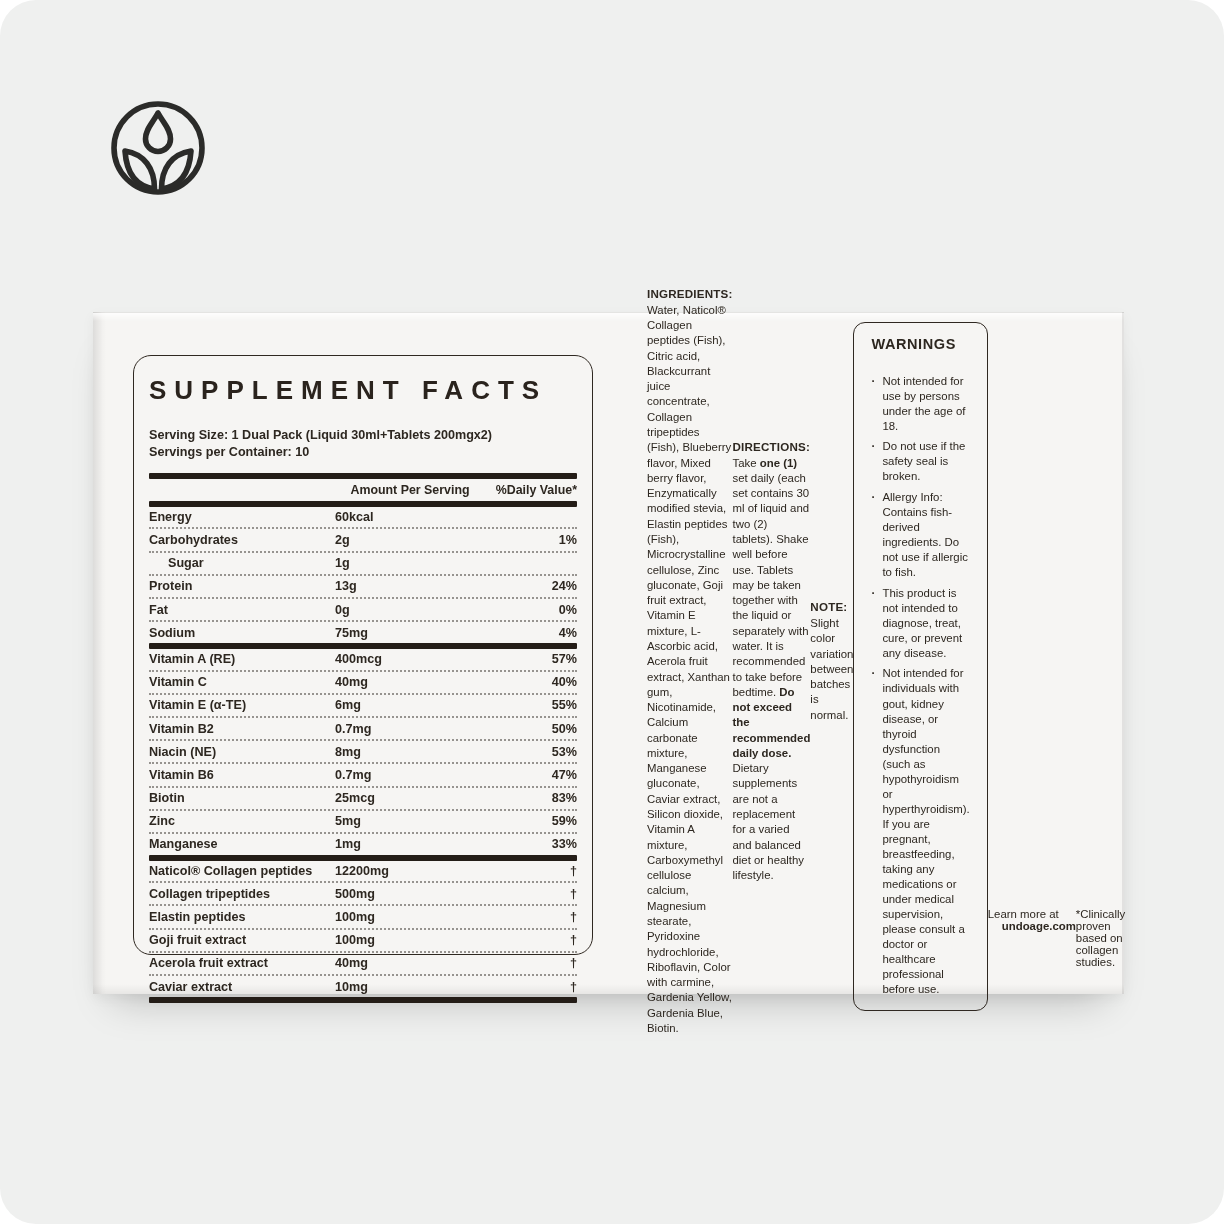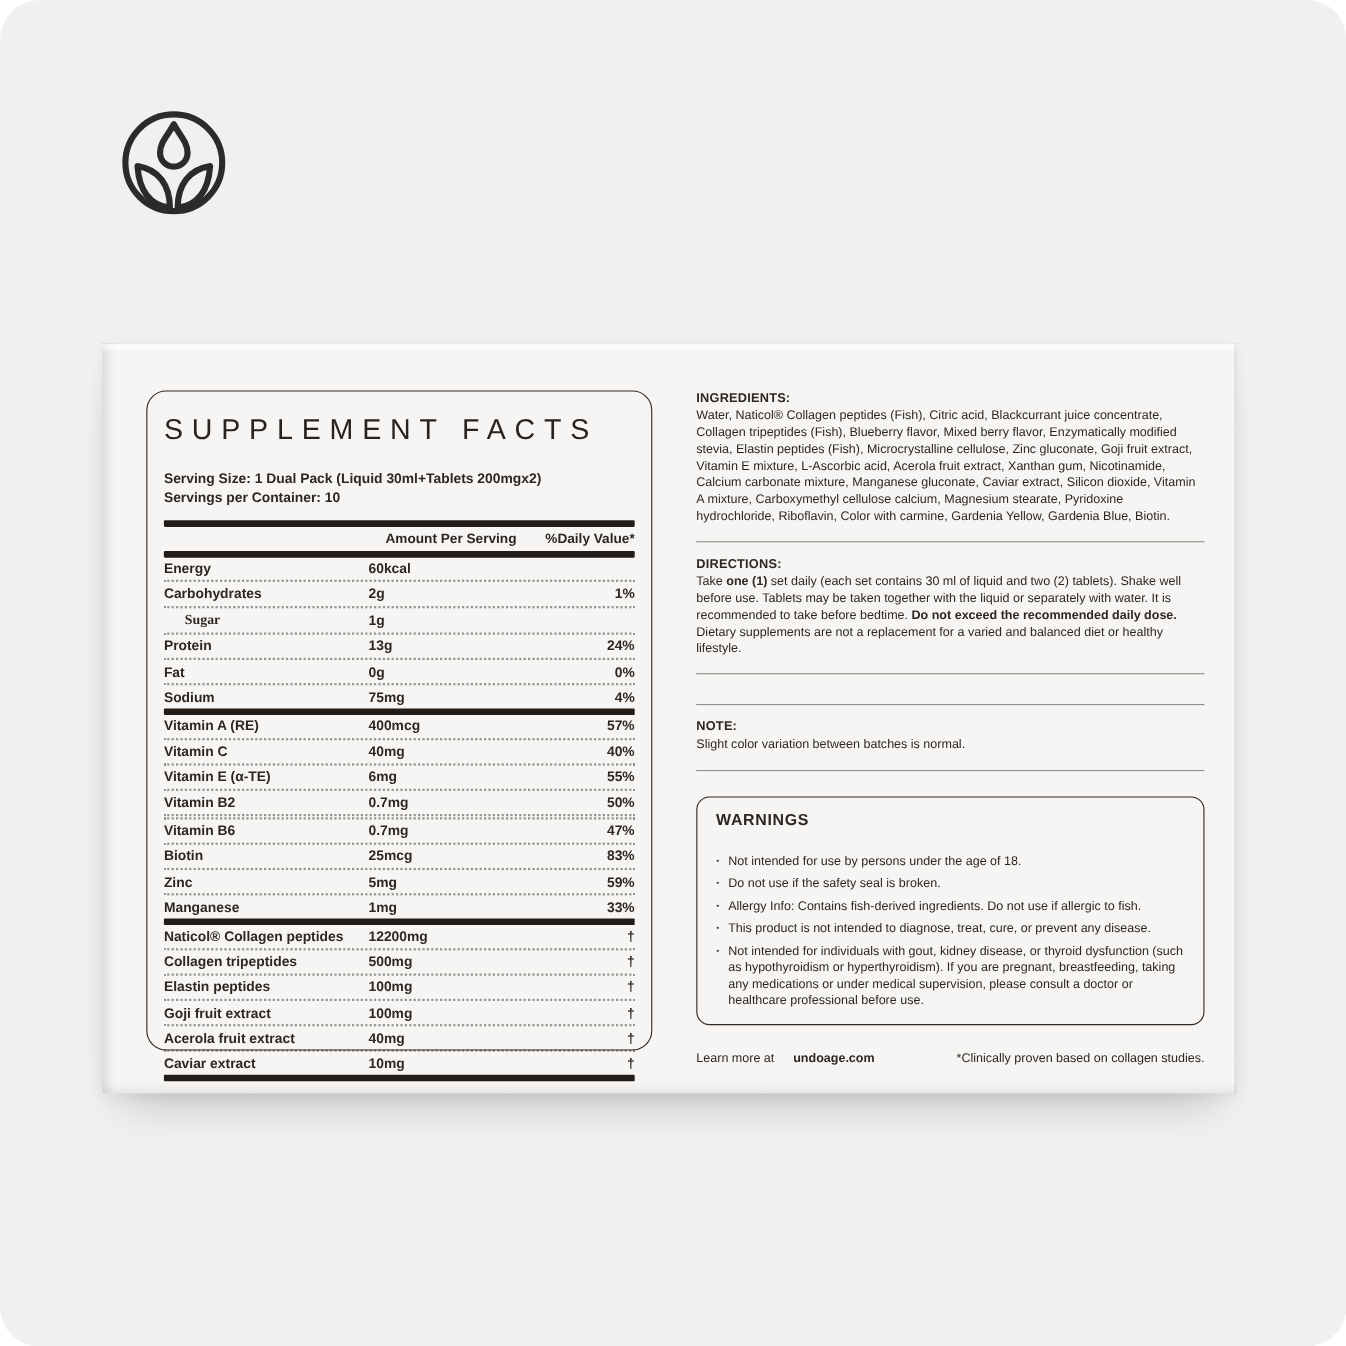--- a/index.html
+++ b/index.html
@@ -17,37 +17,37 @@
   .edge-top{position:absolute;left:0;top:0;right:0;height:8px;
             background:linear-gradient(to bottom, rgba(255,255,255,.8), rgba(255,255,255,0));
             border-top:1px solid rgba(0,0,0,.07);}
   .edge-bottom{position:absolute;left:0;bottom:0;right:0;height:10px;
                background:linear-gradient(to top, rgba(0,0,0,.06), rgba(0,0,0,0));}
   .edge-right{position:absolute;right:0;top:0;bottom:0;width:2px;background:rgba(0,0,0,.08);}
 
   
   .facts-panel{position:absolute;left:40px;top:43px;width:460px;height:600px;box-sizing:border-box;
                border:1.5px solid #2f2821;border-radius:18px;padding:13px 15px 12px;}
-  .sf-title{font-size:26px;font-weight:normal;letter-spacing:8px;color:#2a231d;margin:6px 0 21px;white-space:nowrap;}
+  .sf-title{font-size:26px;font-weight:bold;letter-spacing:8px;color:#2a231d;margin:6px 0 21px;white-space:nowrap;}
   .serving{font-size:12.6px;font-weight:bold;line-height:1.38;}
   .bar{height:6px;background:#241d17;border-radius:1px;}
   .bar.first{margin-top:11px;}
   .head-row{display:grid;grid-template-columns:1fr 150px 92px;align-items:center;padding:4px 0;}
   .h-amount{font-size:12.4px;font-weight:bold;grid-column:2;text-align:center;}
   .h-dv{font-size:12.4px;font-weight:bold;grid-column:3;text-align:right;white-space:nowrap;}
   .trow{display:grid;grid-template-columns:1fr 150px 92px;align-items:center;padding:3.1px 0;}
   .trow .tl{font-size:12.6px;font-weight:bold;white-space:nowrap;}
-  .trow.indent .tl{padding-left:19px;font-family:Liberation Serif, serif;}
+  .trow.indent .tl{padding-left:19px;}
   .trow .ta{font-size:12.6px;font-weight:bold;}
   .trow .tv{font-size:12.6px;font-weight:bold;text-align:right;}
   .dot{border-top:2px dotted rgba(47,40,33,.48);margin:0.5px 0;}
   .footnotes{margin-top:8px;font-size:11.5px;line-height:1.32;color:#2d2720;}
 
   
-  .right-col{position:absolute;left:540px;top:43px;width:462px;bottom:26px;display:flex;flex-direction:column;}
+  .right-col{position:absolute;left:554px;top:43px;width:462px;bottom:26px;display:flex;align-items:center;}
   .rc-h{font-size:11.6px;font-weight:bold;letter-spacing:.2px;margin:0 0 3px;}
   .rc-body{font-size:11.4px;line-height:1.34;}
   .divider{border:none;border-top:1px solid #8f8c89;margin:14px 0 13px;width:100%;}
 
   .warnings{margin-top:10px;border:1.5px solid #2f2821;border-radius:12px;padding:13px 17px 13px;box-sizing:border-box;}
   .w-title{font-size:14.5px;font-weight:bold;letter-spacing:.6px;margin-bottom:22px;}
   .witem{position:relative;font-size:11.4px;line-height:1.32;padding-left:11px;margin-bottom:5.5px;}
   .witem:last-child{margin-bottom:0;}
   .witem::before{content:'\00B7';position:absolute;left:0;top:0;font-weight:bold;}
 
@@ -141,20 +141,25 @@
               <span class="ta">6mg</span>
               <span class="tv">55%</span>
             </div>
             <div class="dot"></div>
             <div class="trow">
               <span class="tl">Vitamin B2</span>
               <span class="ta">0.7mg</span>
               <span class="tv">50%</span>
             </div>
             <div class="dot"></div>
+            <div class="trow">
+              <span class="tl">Niacin (NE)</span>
+              <span class="ta">8mg</span>
+              <span class="tv">53%</span>
+            </div>
             <div class="dot"></div>
             <div class="trow">
               <span class="tl">Vitamin B6</span>
               <span class="ta">0.7mg</span>
               <span class="tv">47%</span>
             </div>
             <div class="dot"></div>
             <div class="trow">
               <span class="tl">Biotin</span>
               <span class="ta">25mcg</span>

